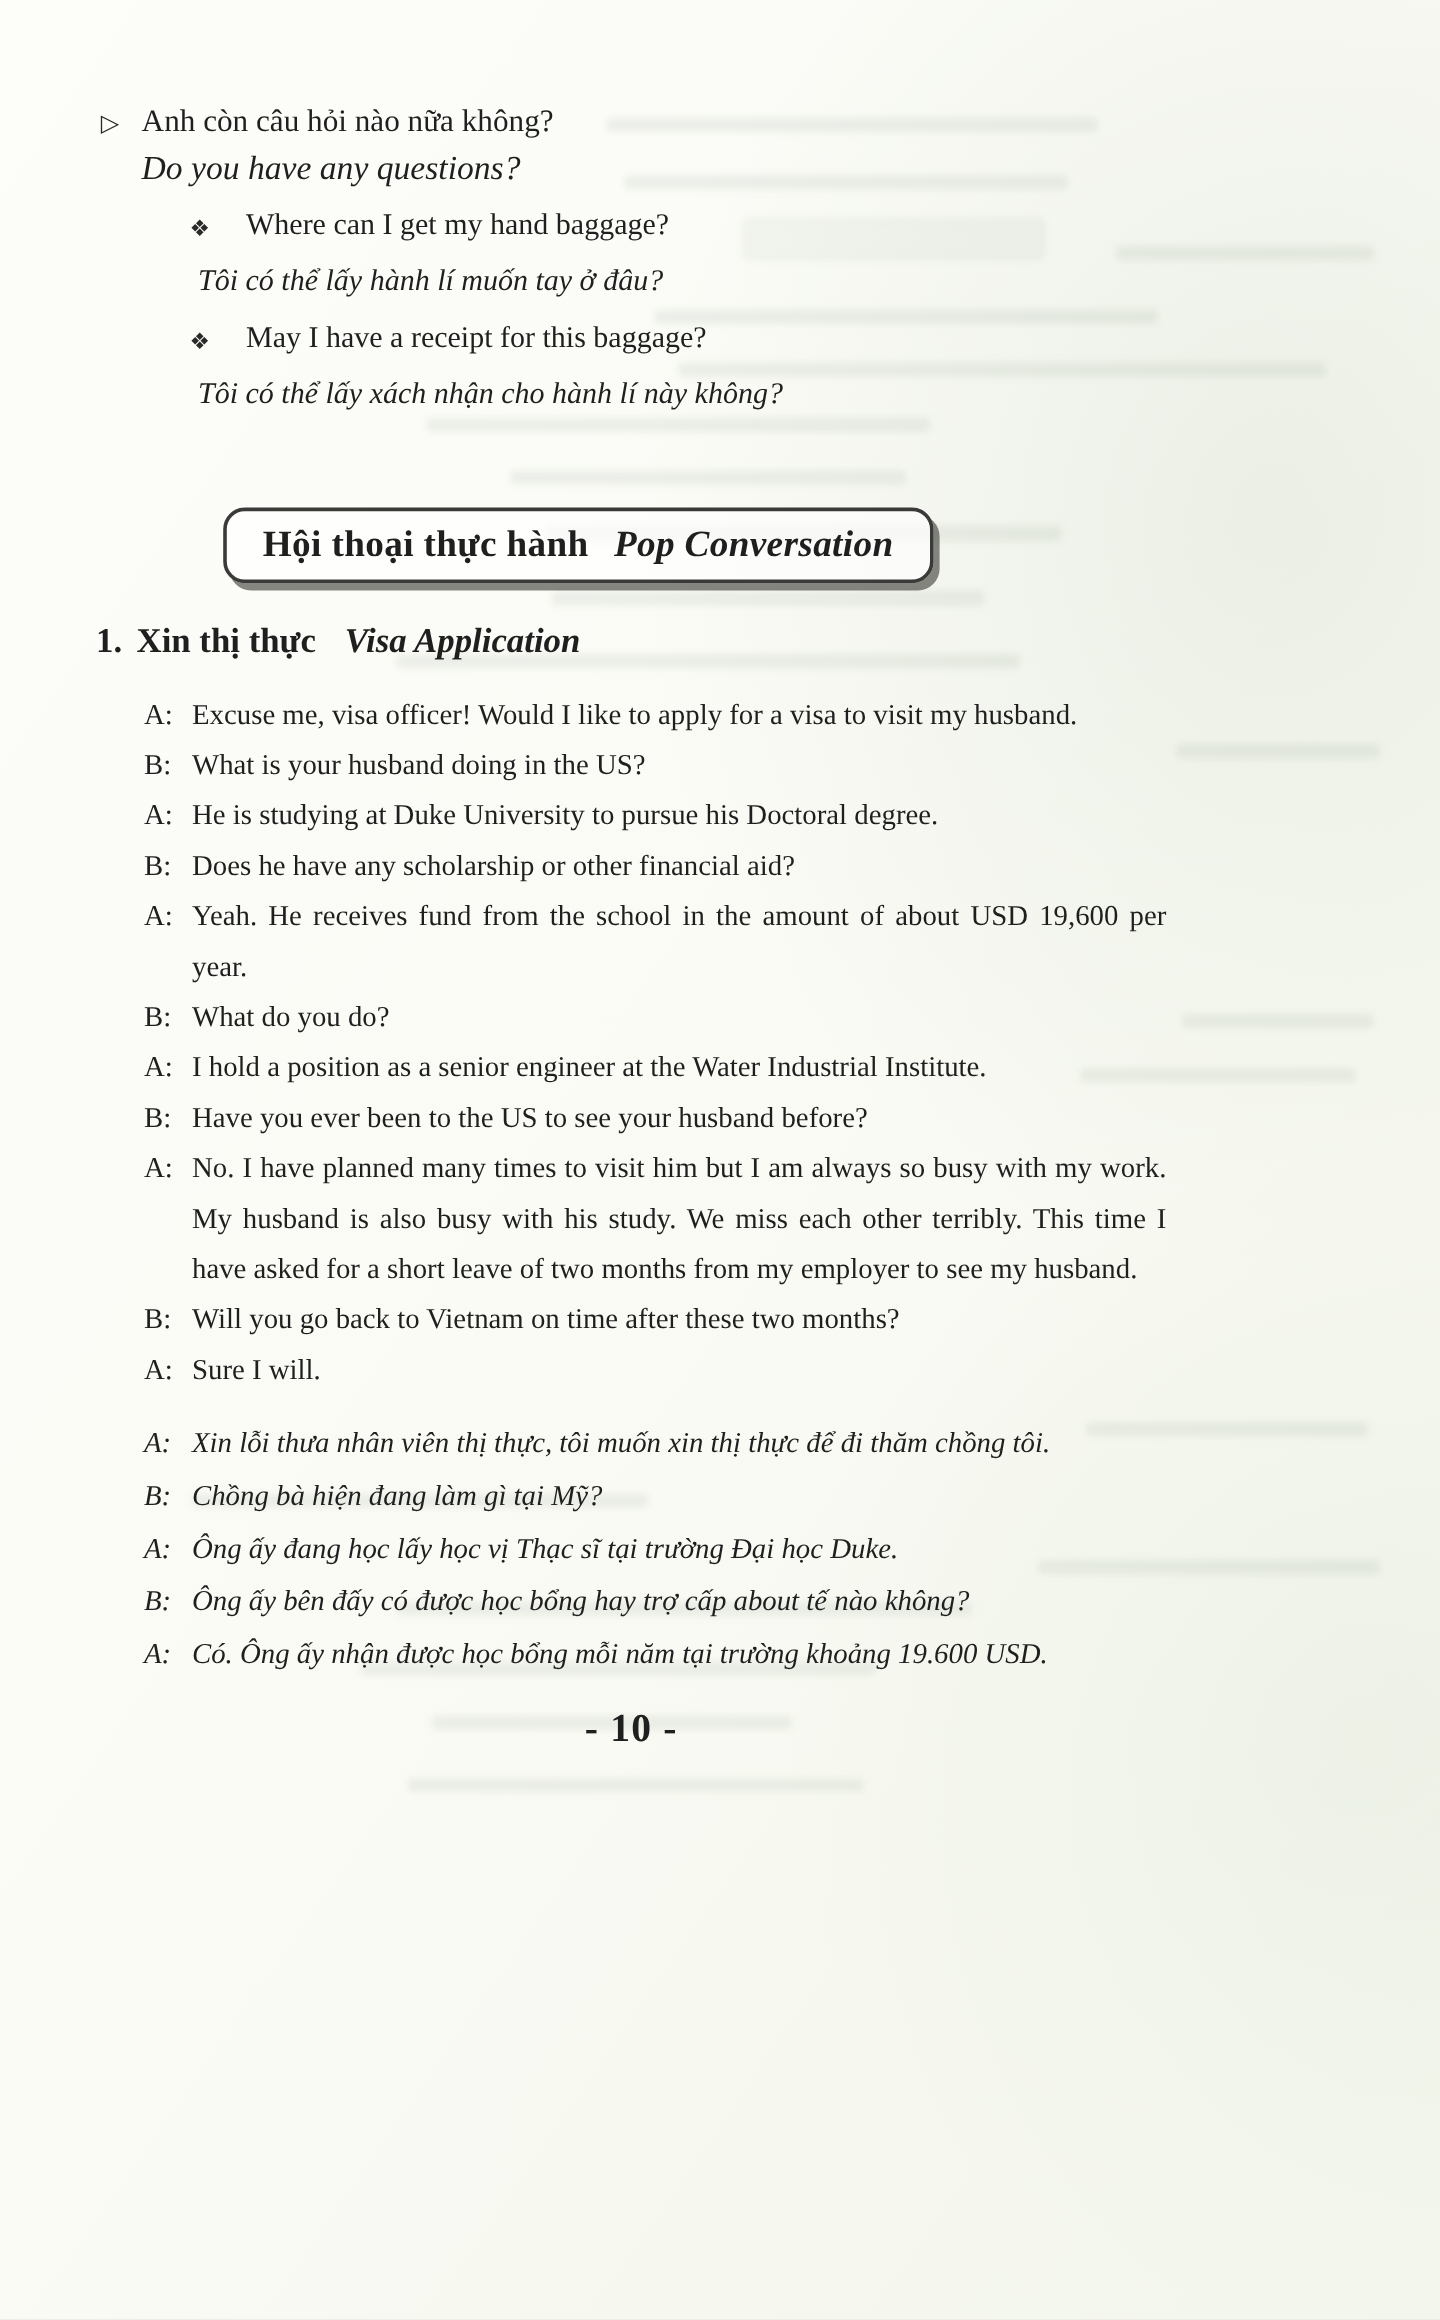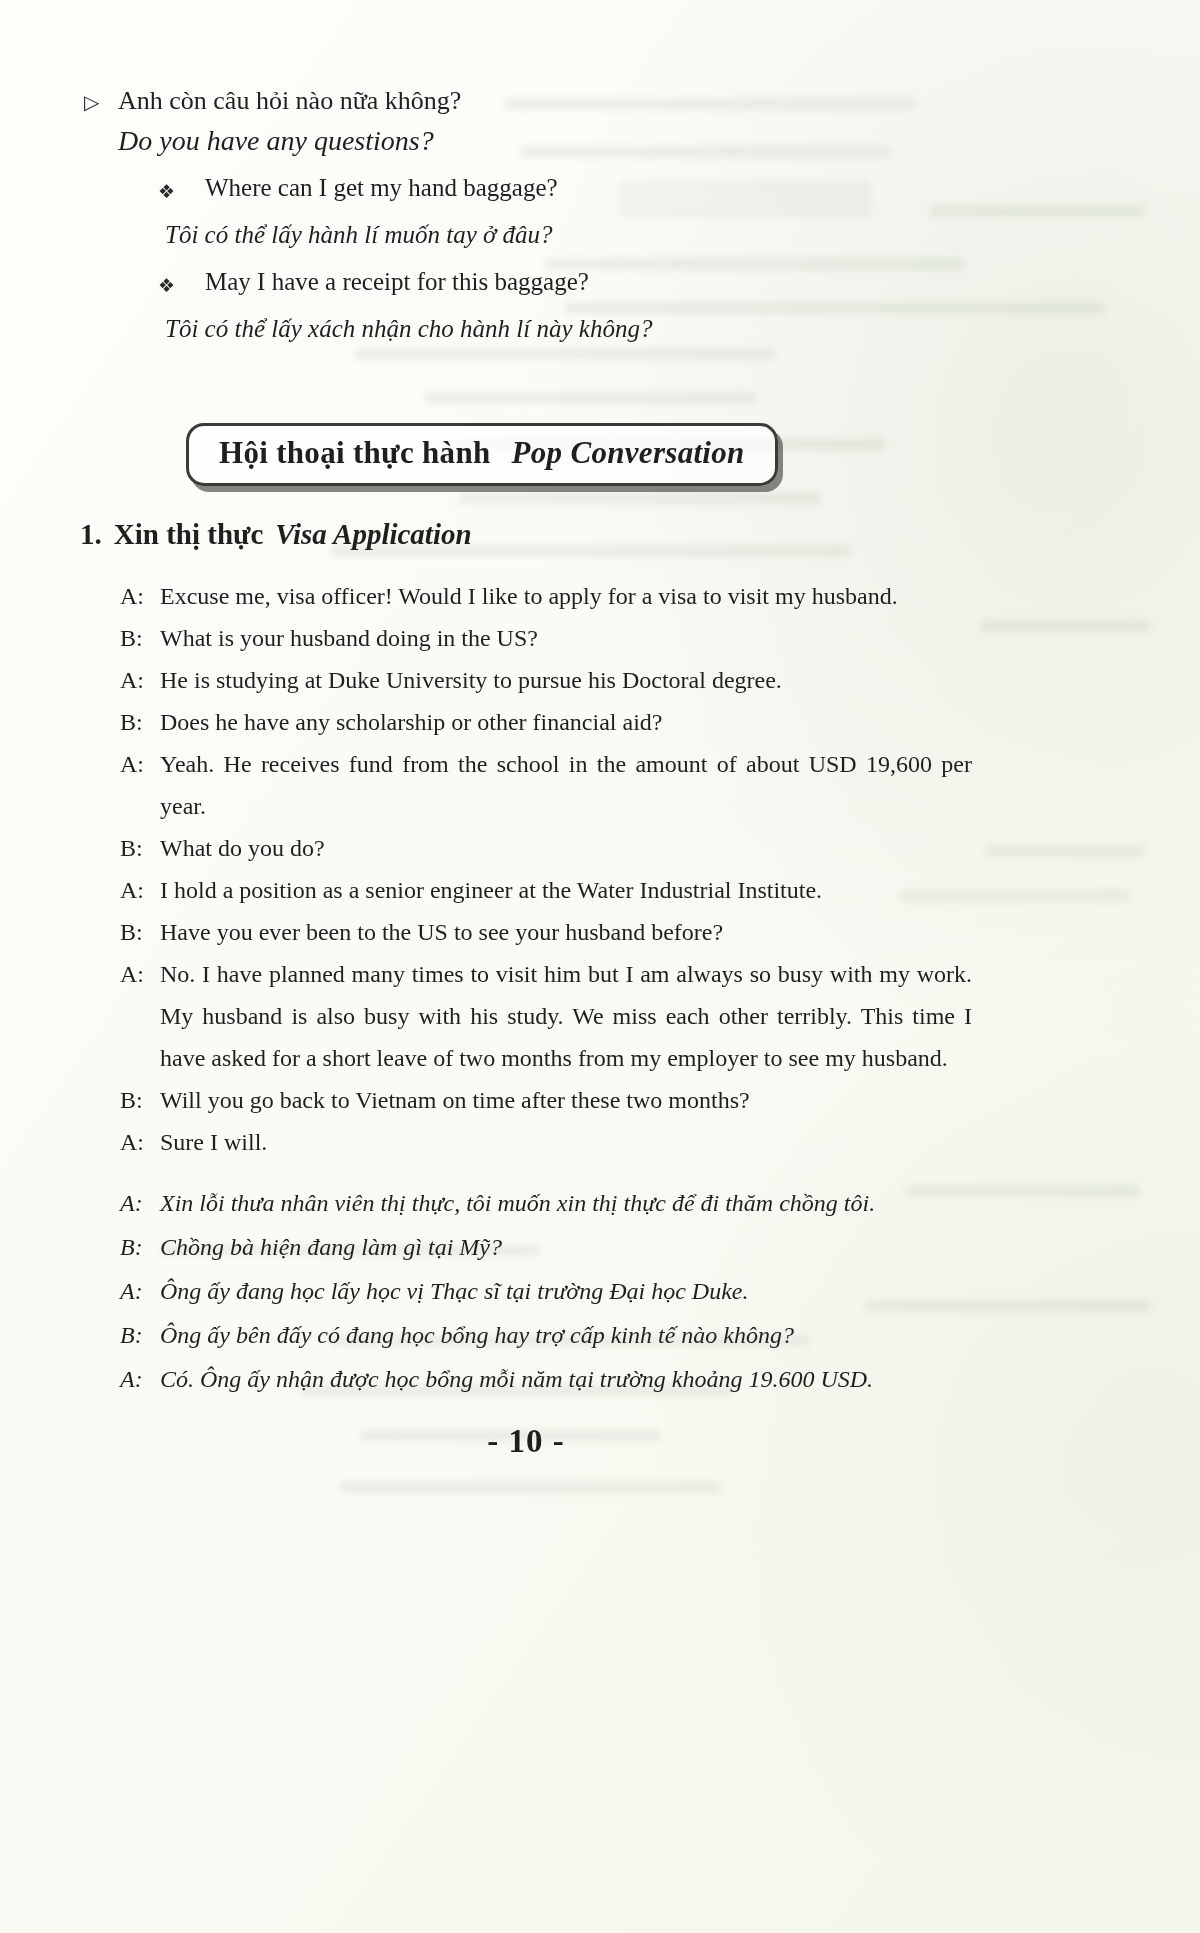--- a/index.html
+++ b/index.html
@@ -40,21 +40,21 @@
     border:3px solid #3a3a38; border-radius:18px;
     background:rgba(255,255,255,0.65);
     box-shadow:5px 6px 0 rgba(62,62,56,0.62);
     font-size:31px; font-weight:bold; letter-spacing:0.3px;
   }
   .banner-en { font-style:italic; margin-left:13px;margin-top:44px; }
 
   
   .section-title { margin-top:32px; font-size:29px; font-weight:bold; }
   .section-num { margin-right:12px; }
-  .section-en { font-style:italic; margin-left:12px; font-weight:600; }
+  .section-en { font-style:italic; margin-left:24px; font-weight:600; }
 
   
   .dialogue { margin-top:24px; padding-left:40px; }
   .dlg-row { display:flex; font-size:24px; line-height:42px; }
   .spk { width:40px; flex:none; }
   .txt { flex:1; text-align:justify; }
 
   .dialogue-vi { margin-top:18px; font-style:italic; }
   .dialogue-vi .dlg-row { line-height:44px; }
 
@@ -179,21 +179,21 @@
       <div class="dlg-row">
         <span class="spk">B:</span>
         <span class="txt">Chồng bà hiện đang làm gì tại Mỹ?</span>
       </div>
       <div class="dlg-row">
         <span class="spk">A:</span>
         <span class="txt">Ông ấy đang học lấy học vị Thạc sĩ tại trường Đại học Duke.</span>
       </div>
       <div class="dlg-row">
         <span class="spk">B:</span>
-        <span class="txt">Ông ấy bên đấy có đang học bổng hay trợ cấp kinh tế nào không?</span>
+        <span class="txt">Ông ấy bên đấy có được học bổng hay trợ cấp about tế nào không?</span>
       </div>
       <div class="dlg-row">
         <span class="spk">A:</span>
         <span class="txt">Có. Ông ấy nhận được học bổng mỗi năm tại trường khoảng 19.600 USD.</span>
       </div>
     </div>
 
     <div class="page-number">- 10 -</div>
 
   </div>

